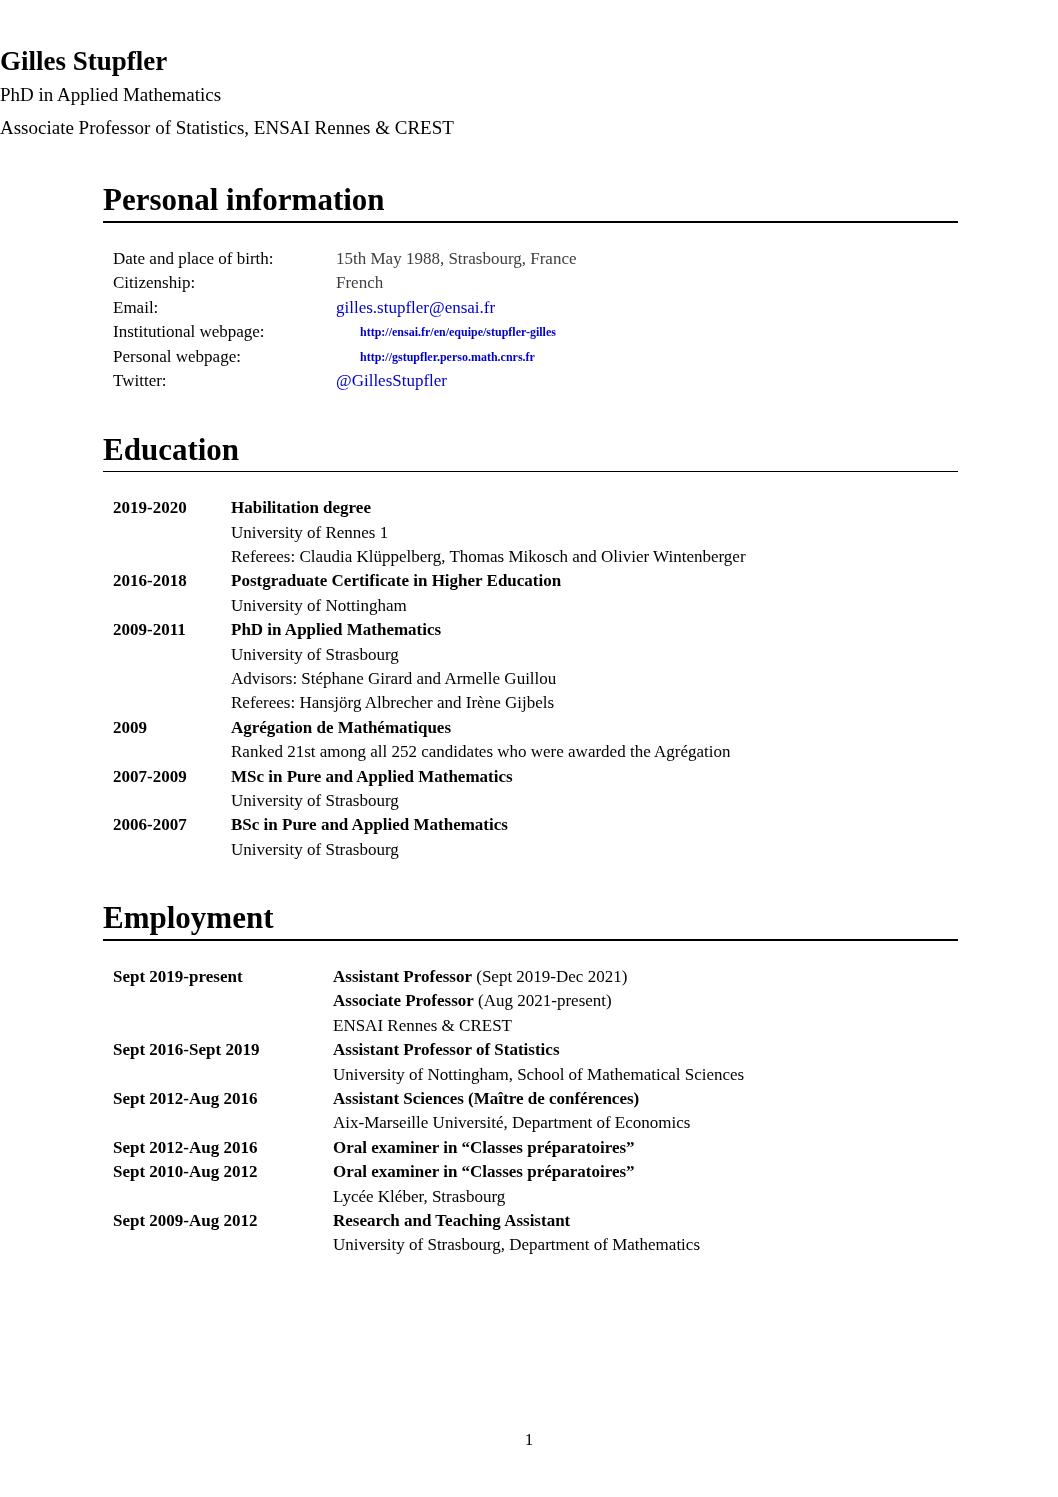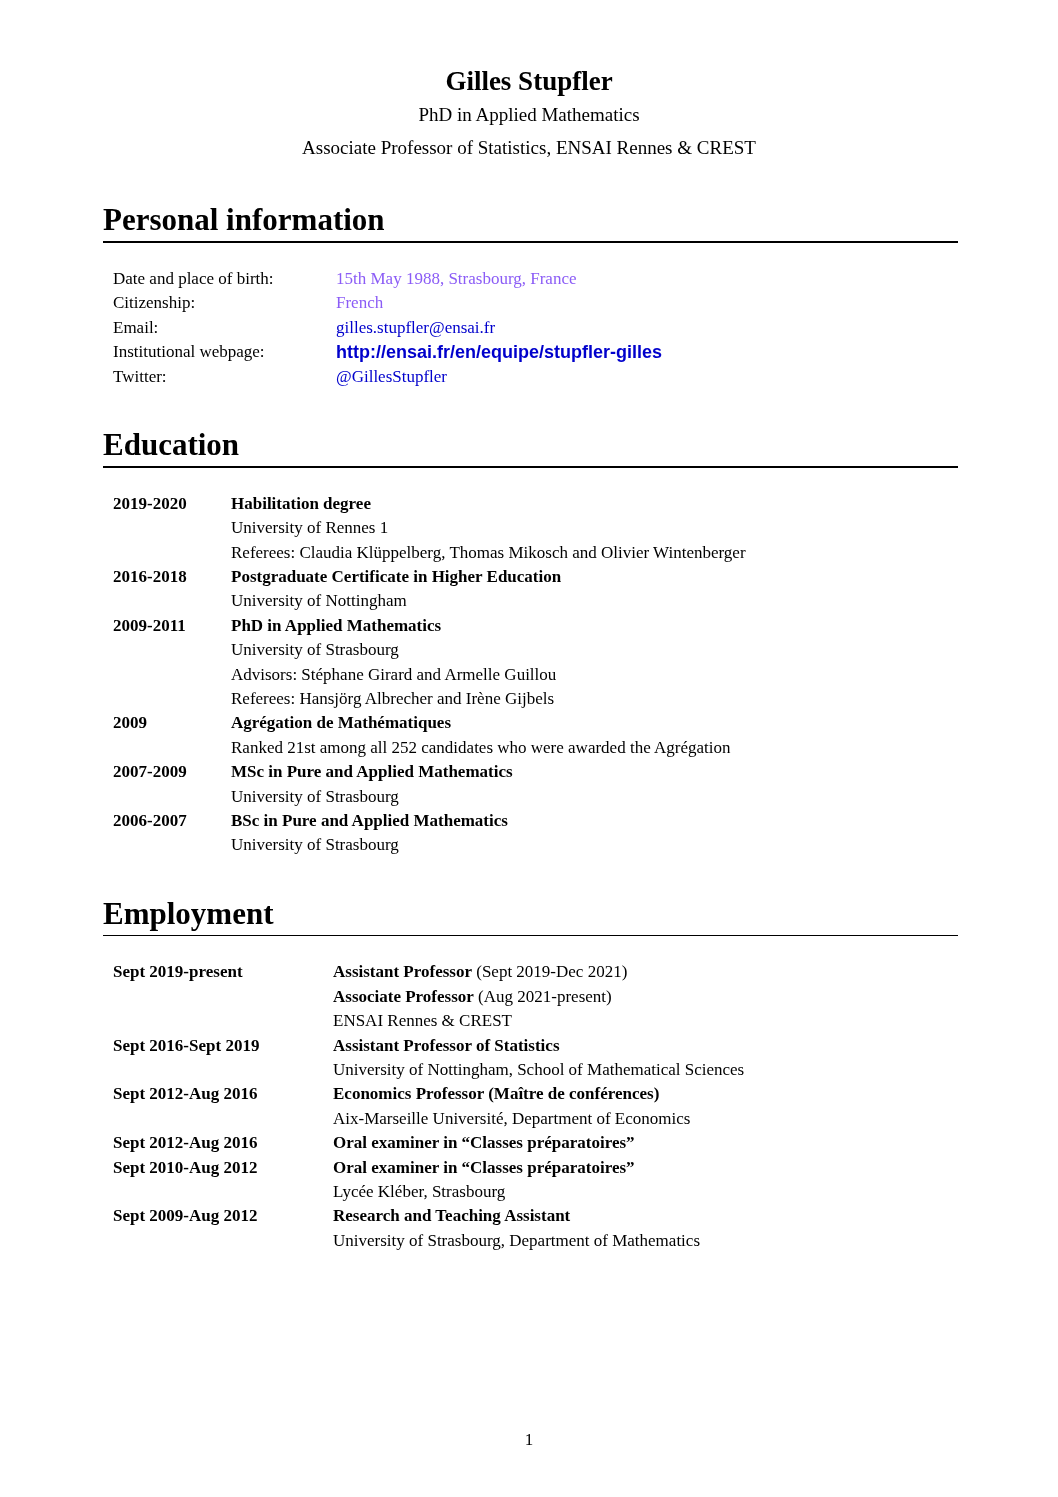--- a/index.html
+++ b/index.html
@@ -4,40 +4,40 @@
 <style>
   html,body{margin:0;padding:0;background:#ffffff;}
   body{
     width:1058px;height:1497px;
     font-family:"Liberation Serif","DejaVu Serif",serif;
     color:#000000;position:relative;overflow:hidden;
   }
   .page{position:relative;width:1058px;height:1497px;background:#ffffff;}
 
   
-  .header{padding-top:64px;text-align:center;}
+  .header{padding-top:44px;}
   .name{font-size:27px;font-weight:bold;line-height:34px;}
   .subtitle{font-size:19px;line-height:33px;}
 
   
   .content{margin-left:103px;margin-right:100px;}
   .section{margin-top:41px;}
   .section-heading{font-size:31px;font-weight:bold;line-height:30px;margin:0;}
   .section-rule{height:1.6px;background:#000000;margin-top:6px;}
   .section-body{margin-top:24px;padding-left:10px;}
 
   
   .info-row{display:flex;font-size:17px;line-height:24.5px;}
   .info-label{width:223px;flex:none;}
-  .info-value.plain{color:#8b5cf6;}
+  .info-value.plain{color:#404040;}
   .info-value.link{color:#0000cc;}
   .info-value.mono-link{
     color:#0000cc;
-    font-family:Liberation Sans, sans-serif;
-    font-size:18px;font-weight:bold;letter-spacing:0;
+    font-family:Liberation Serif, serif;
+    font-size:12px;font-weight:bold;letter-spacing:0;margin-left:24px;
   }
 
   
   .entry{display:flex;font-size:17px;line-height:24.4px;}
   .entry-period{flex:none;font-weight:bold;font-family:Liberation Serif, serif;}
   .edu .entry-period{width:118px;}
   .emp .entry-period{width:220px;}
   .entry-lines{flex:1;}
   .seg-bold{font-weight:bold;}
 
@@ -73,20 +73,24 @@
         <div class="info-row">
           <span class="info-label">Email:</span>
           <span class="info-value link">gilles.stupfler@ensai.fr</span>
         </div>
 
         <div class="info-row">
           <span class="info-label">Institutional webpage:</span>
           <span class="info-value mono-link">http://ensai.fr/en/equipe/stupfler-gilles</span>
         </div>
 
+        <div class="info-row">
+          <span class="info-label">Personal webpage:</span>
+          <span class="info-value mono-link">http://gstupfler.perso.math.cnrs.fr</span>
+        </div>
 
         <div class="info-row">
           <span class="info-label">Twitter:</span>
           <span class="info-value link">@GillesStupfler</span>
         </div>
       </div>
   </section>
 
   <section class="section content">
     <h2 class="section-heading">Education</h2>
@@ -185,21 +189,21 @@
               <div class="line"><span class="seg-bold">Assistant Professor of Statistics</span><span></span></div>
 
               <div class="line"><span class="seg-bold"></span><span>University of Nottingham, School of Mathematical Sciences</span></div>
             </div>
         </div>
 
         <div class="entry">
           <div class="entry-period">Sept 2012-Aug 2016</div>
           <div class="entry-lines">
 
-              <div class="line"><span class="seg-bold">Economics Professor (Maître de conférences)</span><span></span></div>
+              <div class="line"><span class="seg-bold">Assistant Sciences (Maître de conférences)</span><span></span></div>
 
               <div class="line"><span class="seg-bold"></span><span>Aix-Marseille Université, Department of Economics</span></div>
             </div>
         </div>
 
         <div class="entry">
           <div class="entry-period">Sept 2012-Aug 2016</div>
           <div class="entry-lines">
 
               <div class="line"><span class="seg-bold">Oral examiner in “Classes préparatoires”</span><span></span></div>

